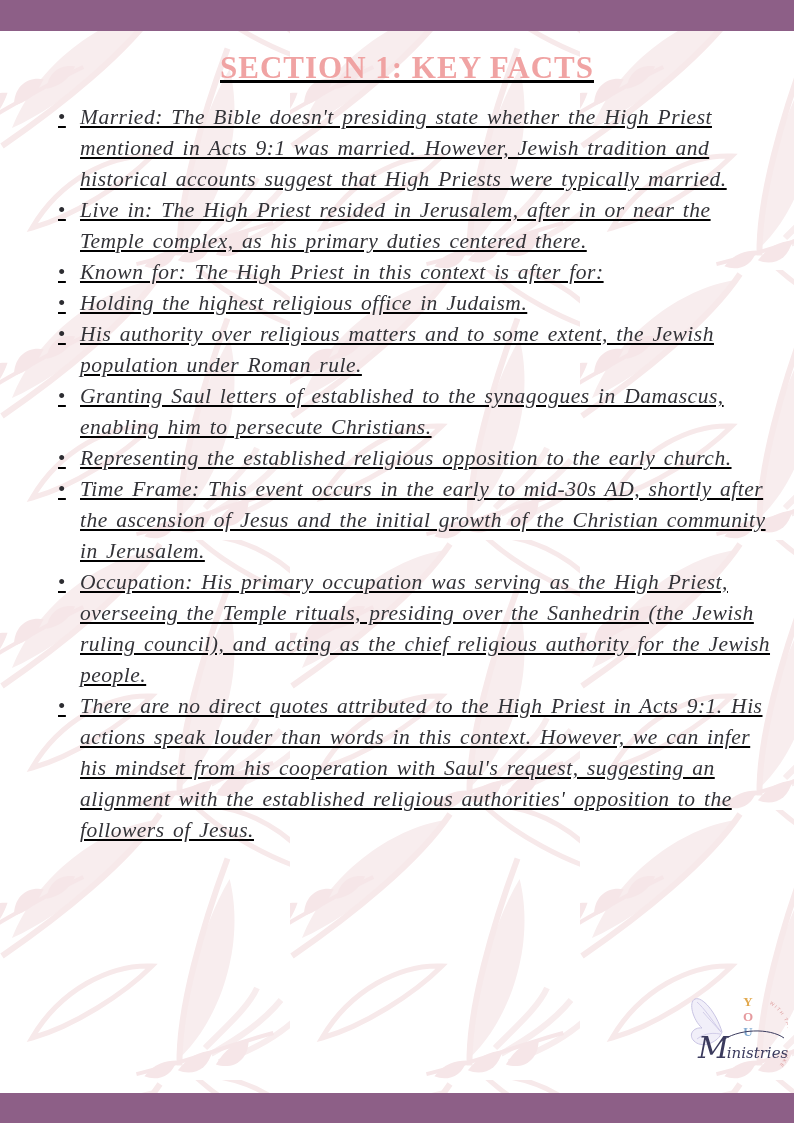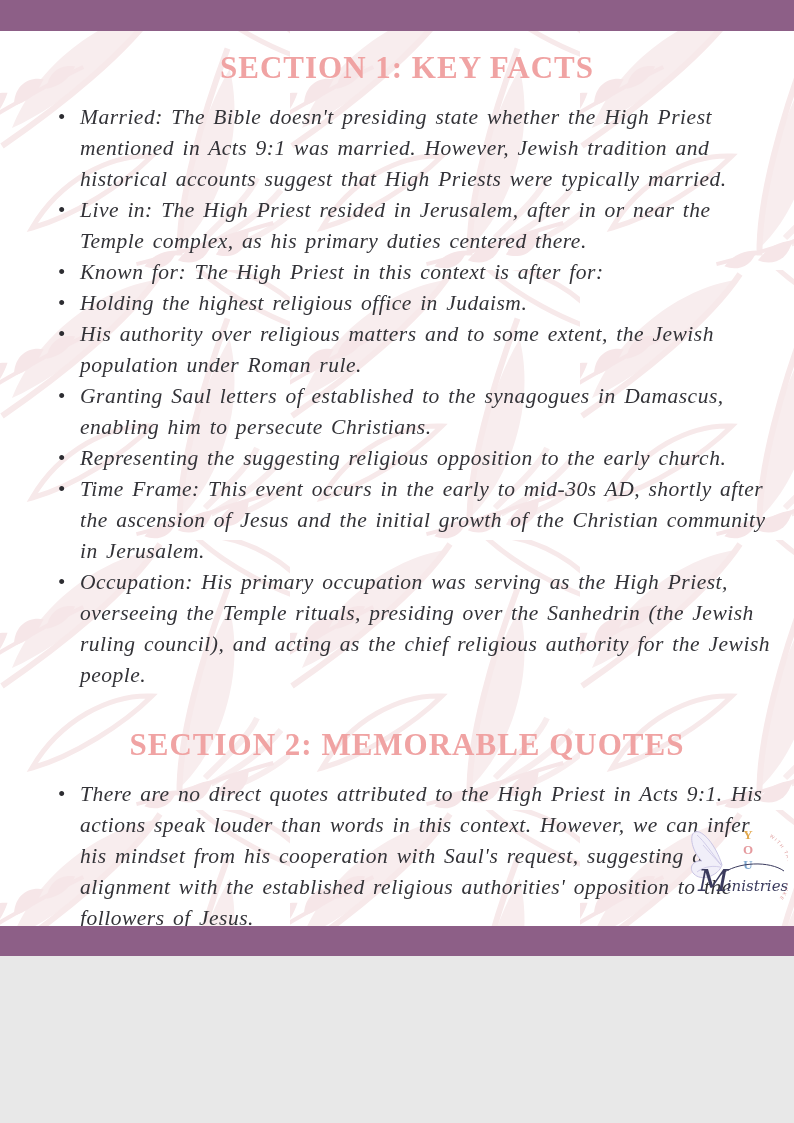--- a/index.html
+++ b/index.html
@@ -1,22 +1,23 @@
 <!DOCTYPE html>
 <html><head>
 <meta charset="utf-8">
 <style>
   html,body{margin:0;padding:0;background:#e8e8e8;}
   .page{
     position:relative;
-    width:794px;height:956px;
+    width:794px;height:1123px;
     margin:0 auto;
     background:#ffffff;
     overflow:hidden;
     font-family:"Liberation Serif",serif;
+    text-decoration:underline;
   }
   .bar{position:absolute;left:0;width:794px;background:#8d5f87;z-index:2;}
   .bar.top{top:0;height:31px;}
   .bar.bottom{bottom:0;height:30px;}
   .bgpattern{position:absolute;top:0;left:0;z-index:0;}
   .content{
     position:relative;z-index:1;
     padding:48px 20px 0 40px;
   }
   .section-title{
@@ -123,33 +124,32 @@
         <li>
         <span class="dot">•</span>
         <span class="itxt">His authority over religious matters and to some extent, the Jewish population under Roman rule.</span>
       </li>
         <li>
         <span class="dot">•</span>
         <span class="itxt">Granting Saul letters of established to the synagogues in Damascus, enabling him to persecute Christians.</span>
       </li>
         <li>
         <span class="dot">•</span>
-        <span class="itxt">Representing the suggesting religious opposition to the early church.</span>
+        <span class="itxt">Representing the established religious opposition to the early church.</span>
       </li>
         <li>
         <span class="dot">•</span>
         <span class="itxt">Time Frame: This event occurs in the early to mid-30s AD, shortly after the ascension of Jesus and the initial growth of the Christian community in Jerusalem.</span>
       </li>
         <li>
         <span class="dot">•</span>
         <span class="itxt">Occupation: His primary occupation was serving as the High Priest, overseeing the Temple rituals, presiding over the Sanhedrin (the Jewish ruling council), and acting as the chief religious authority for the Jewish people.</span>
       </li>
       </ul>
 
-    <h1 class="section-title second">SECTION 2: MEMORABLE QUOTES</h1>
 
     <ul class="fact-list">
         <li>
         <span class="dot">•</span>
         <span class="itxt">There are no direct quotes attributed to the High Priest in Acts 9:1. His actions speak louder than words in this context. However, we can infer his mindset from his cooperation with Saul's request, suggesting an alignment with the established religious authorities' opposition to the followers of Jesus.</span>
       </li>
       </ul>
 
   </div>
 

